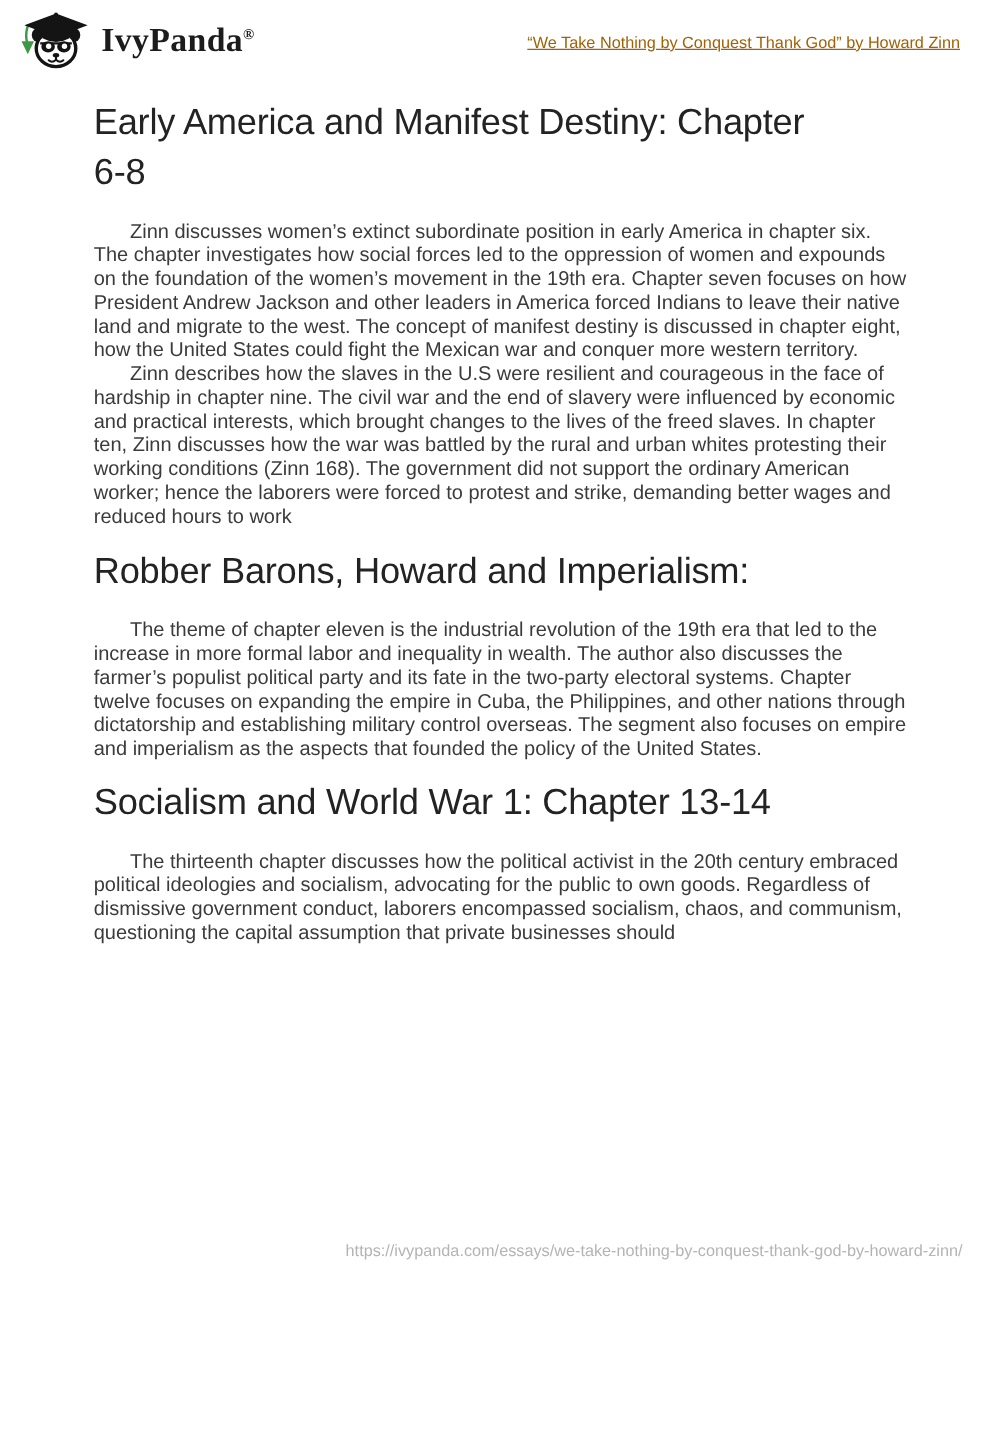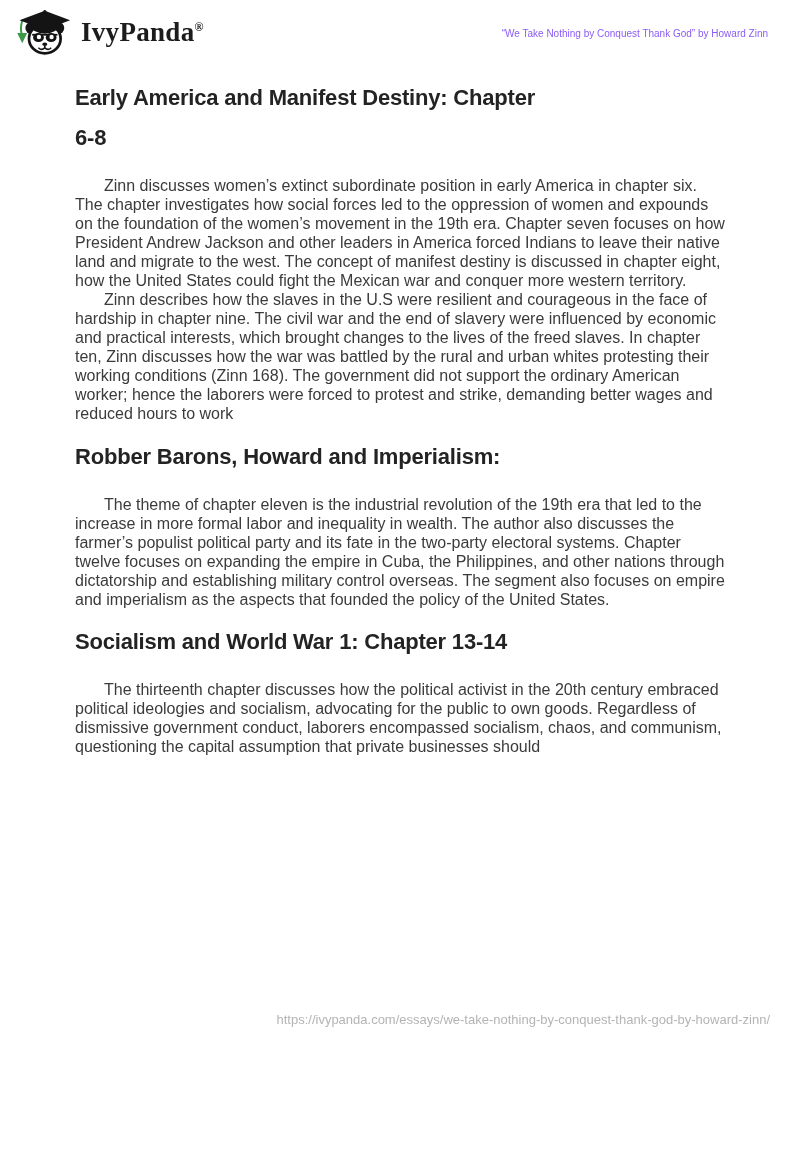--- a/index.html
+++ b/index.html
@@ -26,50 +26,51 @@
   .brand-text {
     font-family: "Liberation Serif", serif;
     font-weight: 700;
     font-size: 27px;
     color: #1c1c1c;
     letter-spacing: 0.3px;
     white-space: nowrap;
   }
   .brand-text sup { font-size: 12px; font-weight: 700; vertical-align: super; }
   .doc-title {
-    font-size: 10px;
-    color: #8b5cf6;
+    font-size: 13px;
+    color: #a16207;
     white-space: nowrap;
     margin-top: 2px;
+    text-decoration: underline;
   }
   
   .essay { padding: 0 75px; }
   .section-heading {
-    font-size: 22px;
+    font-size: 29px;
     line-height: 40px;
-    font-weight: 700;
+    font-weight: 400;
     color: #232323;
     margin: 13.5px 0 18px 0;
     letter-spacing: -0.2px;
   }
   .essay-section:first-child .section-heading { margin-top: 16px; }
   .h-line { display: block; white-space: nowrap; }
   .section-paragraph {
     font-size: 16px;
     line-height: 19px;
     color: #3b3b3b;
     margin: 0;
     text-indent: 29px;
     max-width: 650px;
   }
   
   .page-footer {
     position: absolute;
     right: 30px;
-    bottom: 16px;
+    bottom: 34px;
   }
   .source-url {
     font-size: 13px;
     color: #b4b4b4;
     text-decoration: none;
     white-space: nowrap;
   }
 </style>
 </head>
 <body>

